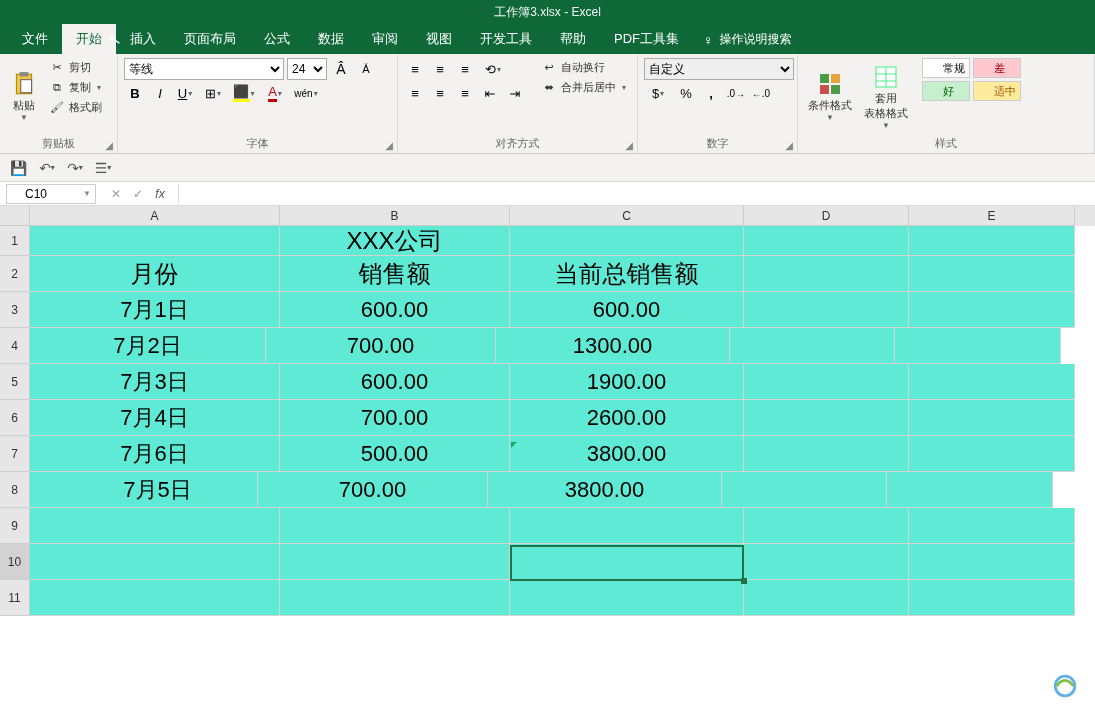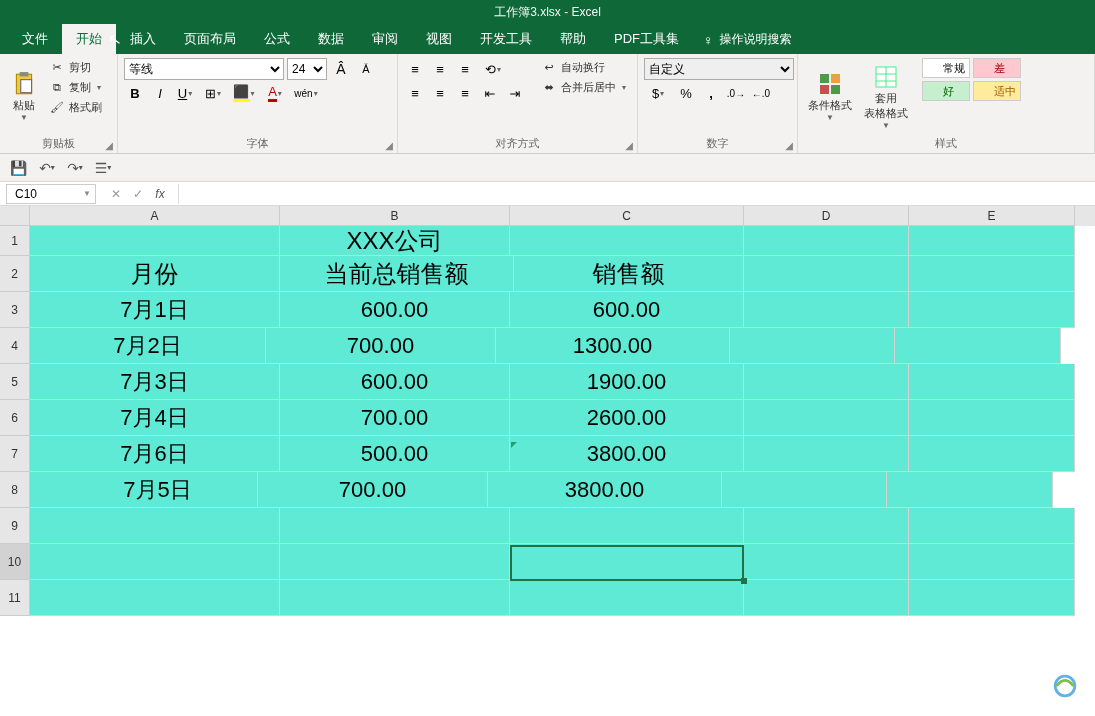--- a/index.html
+++ b/index.html
@@ -41,21 +41,21 @@
 .style-cell { width: 48px; height: 20px; border: 1px solid #ccc; font-size: 11px; display: flex; align-items: center; padding-left: 20px; }
 .style-normal { background: #fff; color: #000; }
 .style-bad { background: #ffc7ce; color: #9c0006; }
 .style-good { background: #c6efce; color: #006100; }
 .style-neutral { background: #ffeb9c; color: #9c5700; }
 
 .qat { background: #f3f2f1; height: 28px; display: flex; align-items: center; padding-left: 8px; gap: 6px; border-bottom: 1px solid #d9d9d9; }
 .qat .q { width: 22px; height: 20px; display: flex; align-items: center; justify-content: center; cursor: pointer; font-size: 14px; color: #555; }
 
 .namebox-row { height: 24px; display: flex; align-items: center; border-bottom: 1px solid #d9d9d9; background: #fff; }
-.name-box { width: 90px; height: 20px; border: 1px solid #ccc; margin-left: 6px; margin-right: 2px; font-size: 12px; padding-left: 8px; display: flex; align-items: center; justify-content: space-between; }
+.name-box { width: 90px; height: 20px; border: 1px solid #ccc; margin-left: 6px; margin-right: 2px; font-size: 12px; padding-left: 18px; display: flex; align-items: center; justify-content: space-between; }
 .name-box .drop { font-size: 8px; color: #888; padding-right: 4px; }
 .fx-btns { display: flex; gap: 2px; margin: 0 8px; }
 .fx-btns span { width: 20px; text-align: center; font-size: 12px; color: #999; cursor: pointer; }
 .fx-btns .fx { font-style: italic; color: #555; }
 .formula-bar { flex: 1; height: 20px; border-left: 1px solid #ddd; }
 
 .grid-wrap { position: relative; background: #fff; }
 .col-headers { display: flex; height: 20px; background: #e6e6e6; }
 .corner { width: 30px; border-right: 1px solid #ccc; border-bottom: 1px solid #ccc; background: #e6e6e6; }
 .col-h { border-right: 1px solid #ccc; border-bottom: 1px solid #ccc; text-align: center; font-size: 12px; color: #333; line-height: 20px; background: #e6e6e6; }
@@ -296,22 +296,22 @@
         <div class="row-h" style="height: 30px;">1</div>
         <div class="cell header-text" style="width: 250px; height: 30px;"></div>
         <div class="cell header-text" style="width: 230px; height: 30px;">XXX公司</div>
         <div class="cell header-text" style="width: 234px; height: 30px;"></div>
         <div class="cell header-text" style="width: 165px; height: 30px;"></div>
         <div class="cell header-text" style="width: 166px; height: 30px;"></div>
       </div>
       <div class="row">
         <div class="row-h" style="height: 36px;">2</div>
         <div class="cell header-text" style="width: 250px; height: 36px;">月份</div>
+        <div class="cell header-text" style="width: 230px; height: 36px;">销售额</div>
         <div class="cell header-text" style="width: 234px; height: 36px;">当前总销售额</div>
-        <div class="cell header-text" style="width: 230px; height: 36px;">销售额</div>
         <div class="cell header-text" style="width: 165px; height: 36px;"></div>
         <div class="cell header-text" style="width: 166px; height: 36px;"></div>
       </div>
       <div class="row">
         <div class="row-h" style="height: 36px;">3</div>
         <div class="cell" style="width: 250px; height: 36px;">7月1日</div>
         <div class="cell" style="width: 230px; height: 36px;">600.00</div>
         <div class="cell" style="width: 234px; height: 36px;">600.00</div>
         <div class="cell" style="width: 165px; height: 36px;"></div>
         <div class="cell" style="width: 166px; height: 36px;"></div>

